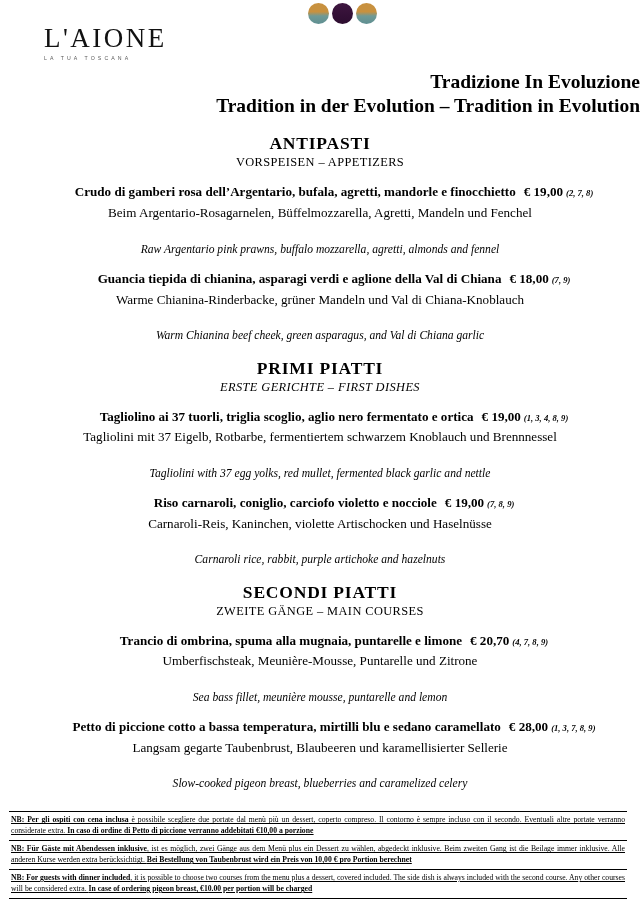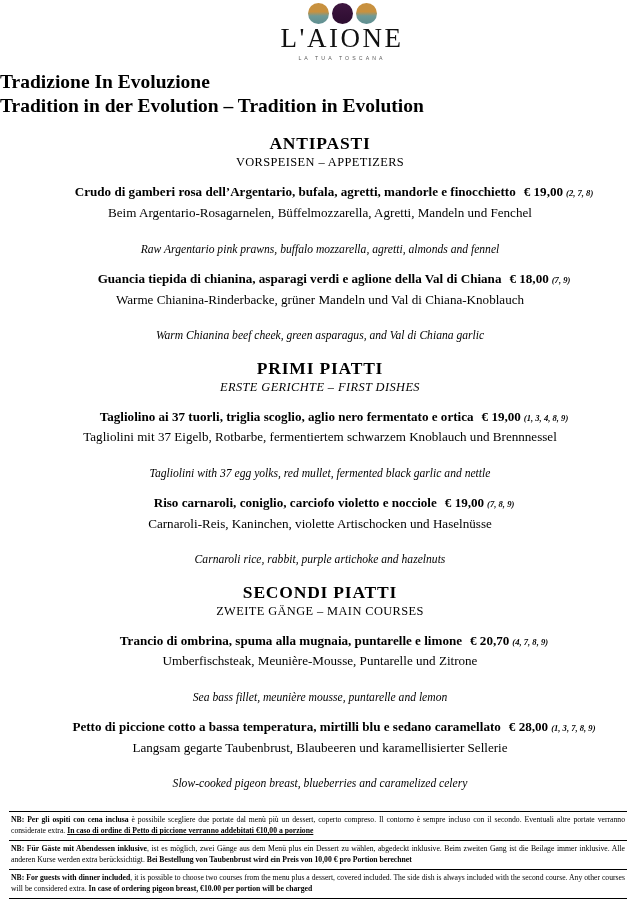--- a/index.html
+++ b/index.html
@@ -11,21 +11,20 @@
     width: 640px;
     height: 905px;
     font-family: "Liberation Serif", "DejaVu Serif", serif;
     color: #000000;
     overflow: hidden;
     position: relative;
   }
 
   
   .logo-block {
-    text-align: center;
     padding-top: 3px;
     padding-left: 44px;
   }
   .logo-dots {
     display: flex;
     justify-content: center;
     gap: 3px;
     margin-bottom: 1px;
   }
   .dot {
@@ -53,21 +52,21 @@
   .logo-tagline {
     font-family: "Liberation Sans", "DejaVu Sans", sans-serif;
     font-size: 5.2px;
     letter-spacing: 3.1px;
     color: #5a5a5a;
     margin-top: 2px;
   }
 
   
   .menu-title {
-    text-align: left;
+    text-align: right;
     font-weight: bold;
     font-size: 19.5px;
     line-height: 1.28;
     margin-top: 9px;
   }
   .menu-title .line2 {
     display: block;
     font-size: 19.5px;
   }
 
@@ -128,20 +127,21 @@
     line-height: 1.34;
     margin-top: 20px;
   }
 
   
   .notes {
     position: absolute;
     left: 9px;
     right: 13px;
     bottom: 6px;
+    text-decoration: underline;
   }
   .note {
     border-top: 1.6px solid #000;
     padding: 3px 2px 3px 2px;
     font-size: 7.7px;
     line-height: 1.42;
     text-align: justify;
   }
   .note:last-child {
     border-bottom: 1.6px solid #000;

